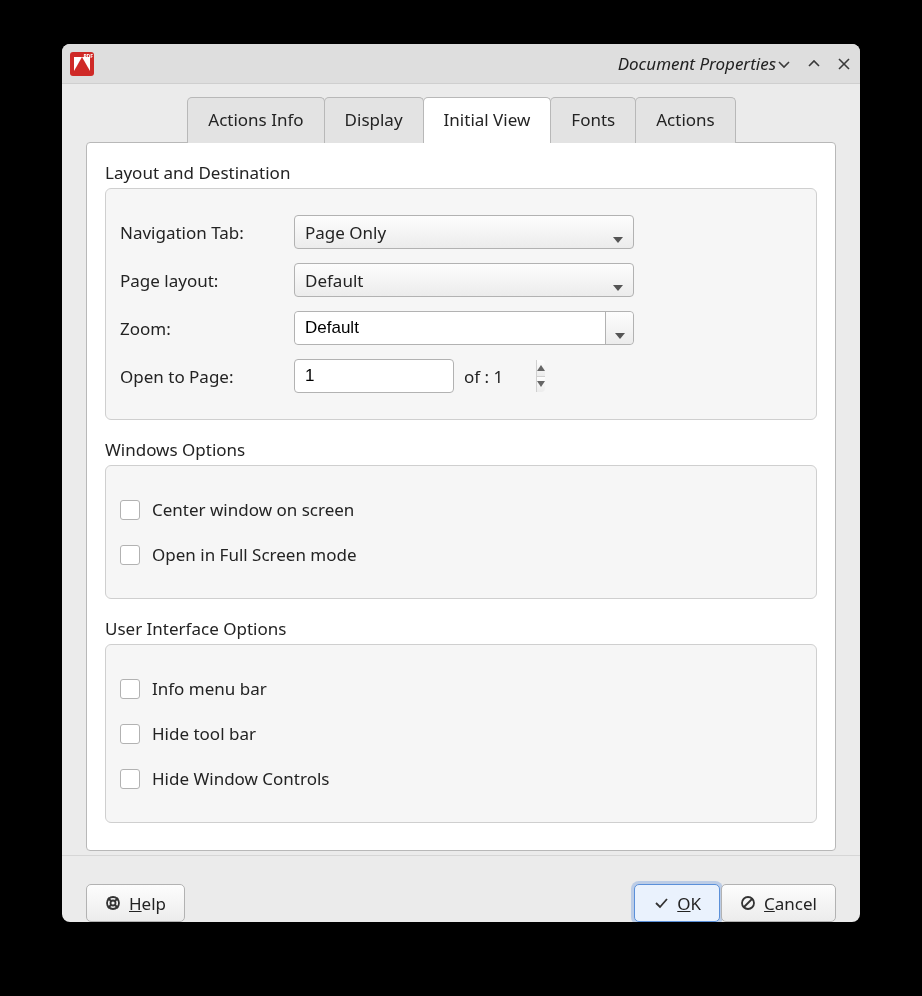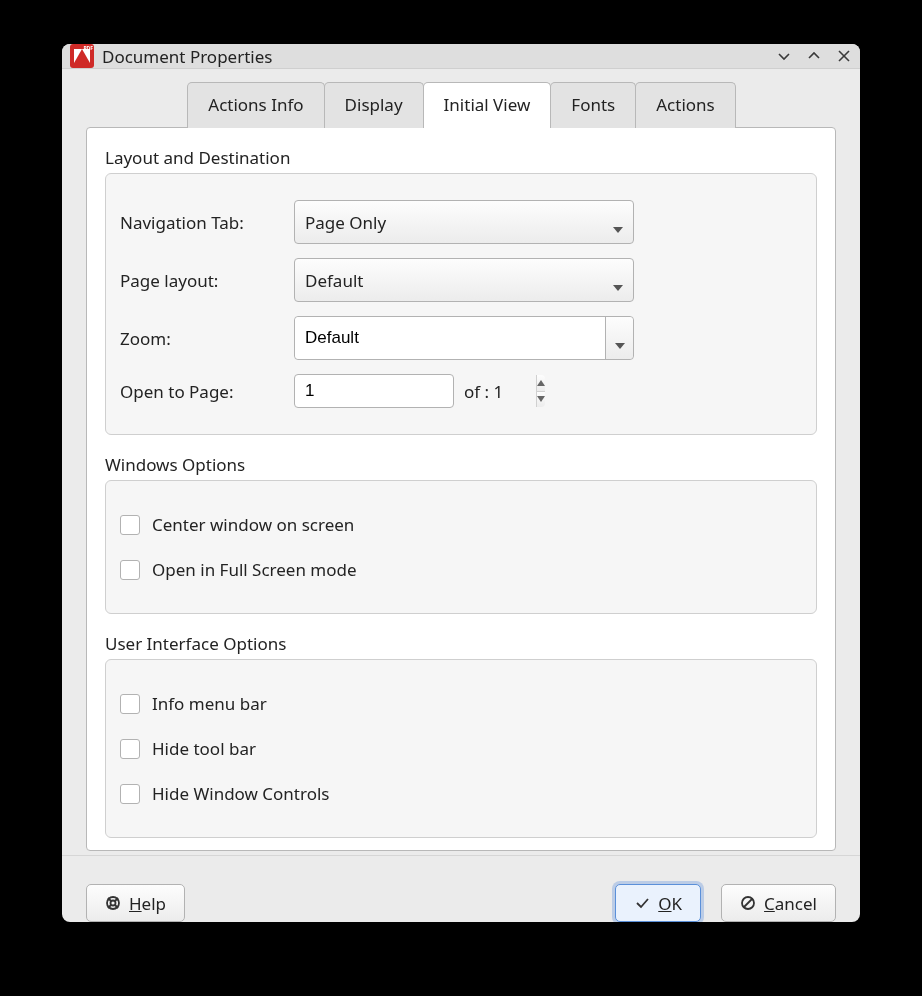--- a/index.html
+++ b/index.html
@@ -47,21 +47,21 @@
   .app-icon::before{
     content:""; position:absolute; left:4px; top:5px; width:0; height:0;
     border-left:8px solid #fff; border-right:8px solid #fff;
     border-bottom:14px solid transparent; mix-blend-mode:normal;
   }
   .app-icon::after{
     content:"PDF"; position:absolute; right:1px; top:1px;
     font-size:5px; color:#fff; font-weight:bold;
   }
   .title {
-    flex:1; text-align:left; font-size:17px; color:#222;
+    flex:1; text-align:right; font-size:17px; color:#222;font-style:italic;
   }
   .titlebtns { display:flex; gap:14px; align-items:center; }
   .tbtn { width:16px; height:16px; display:flex; align-items:center; justify-content:center; cursor:pointer; }
   .tbtn svg { width:14px; height:14px; stroke:#3a3a3a; stroke-width:1.6; fill:none; }
 
   
   .body { flex:1; display:flex; flex-direction:column; padding:12px 24px 16px 24px; }
 
   
   .tabs { display:flex; justify-content:center; position:relative; top:1px; z-index:2; }
@@ -91,21 +91,21 @@
     border:1px solid var(--border-group); border-radius:6px;
     background:var(--bg-group);
     padding:26px 14px;
   }
 
   
   .form-grid { display:grid; grid-template-columns:160px auto; row-gap:14px; column-gap:14px; align-items:center; }
   .form-label { font-size:17px; white-space:nowrap; }
 
   .combo {
-    height:44px; width:340px; border:1px solid #b2b2b2; border-radius:4px;
+    height:34px; width:340px; border:1px solid #b2b2b2; border-radius:4px;
     background:var(--bg-btn);
     display:flex; align-items:center; padding:0 10px; cursor:pointer;
     position:relative; font-size:17px;
   }
   .combo .val { flex:1; text-align:left; }
   .combo .chev { width:10px; height:10px; }
   .combo .chev svg { width:10px; height:10px; fill:#555; }
 
   .combo.editable { width:340px; padding:0; }
   .combo.editable .val-input {
@@ -147,21 +147,21 @@
   .checkbox {
     width:20px; height:20px; border:1px solid #b2b2b2; border-radius:3px;
     background:#fff;
   }
   .check-label { font-size:17px; }
 
   .hr { height:1px; background:#d6d6d6; margin:4px -24px 0 -24px; }
 
   
   .footer {
-    display:flex; align-items:center; padding:12px 24px 0 24px; gap:20px;
+    display:flex; align-items:center; padding:12px 24px 0 24px; gap:1px;
   }
   .footer .spacer { flex:1; }
   .btn {
     height:38px; padding:0 18px; border:1px solid #b2b2b2; border-radius:5px;
     background:var(--bg-btn); display:flex; align-items:center; gap:8px;
     font-size:17px; cursor:pointer;
   }
   .btn svg { width:16px; height:16px; stroke:#333; stroke-width:1.8; fill:none; }
   .btn.primary {
     border:1px solid var(--ok-border);

